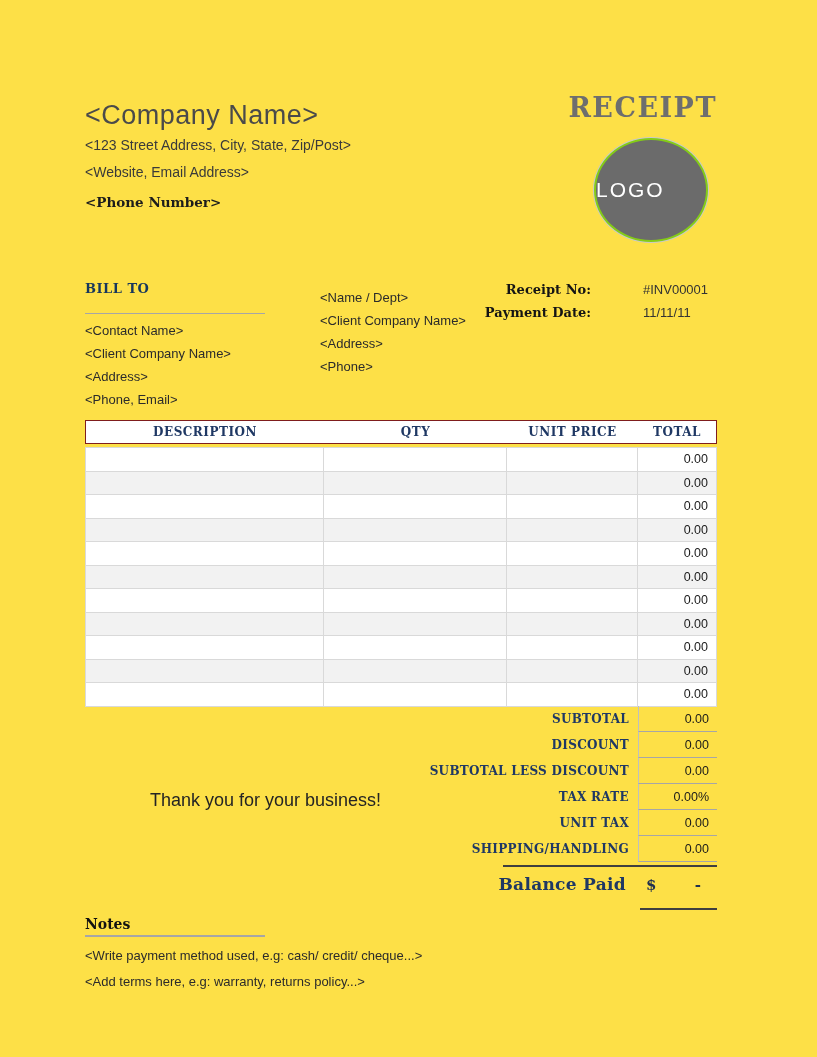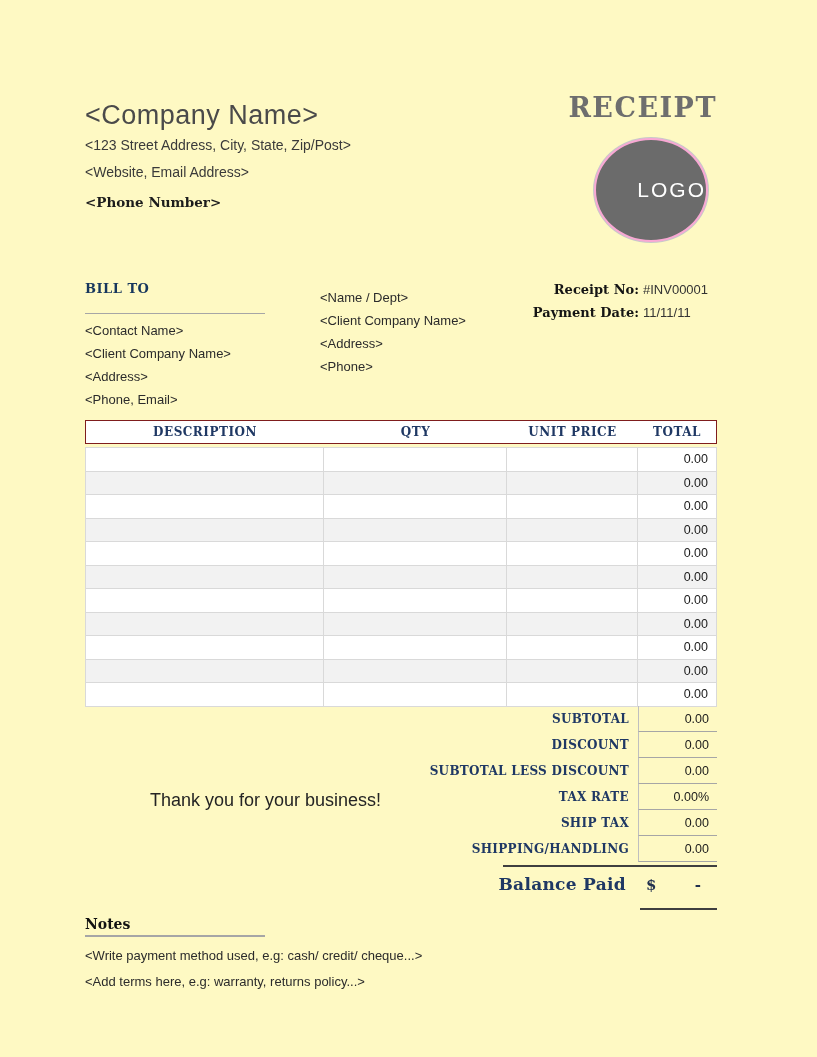--- a/index.html
+++ b/index.html
@@ -1,60 +1,60 @@
 <!DOCTYPE html>
 <html><head>
 <meta charset="utf-8">
 <style>
   * { box-sizing: border-box; margin: 0; padding: 0; }
   html, body { background: #ffffff; }
   .page {
     position: relative;
     width: 817px; height: 1057px;
-    background: #fef9c3;
+    background: #fde047;
     font-family: "Liberation Sans", sans-serif;
     overflow: hidden;
     margin: 0 auto;
   }
 
   
   .company { position: absolute; left: 85px; top: 100px; }
   .company-name { font-size: 27px; color: #4a4a4a; line-height: 30px; letter-spacing: .5px; }
   .company-address { margin-top: 7px; font-size: 14px; color: #3a3a3a; }
   .company-website { margin-top: 11px; font-size: 14px; color: #3a3a3a; }
   .company-phone { margin-top: 14px; font-family: "DejaVu Serif", serif; font-weight: bold; font-size: 13.5px; color: #1c1c1c; }
 
   .receipt-title {
     position: absolute; top: 92px; right: 100px;
     font-family: "DejaVu Serif", serif; font-weight: bold;
     font-size: 27px; color: #6e6e6e; letter-spacing: 1.5px;
   }
   .logo {
     position: absolute; left: 594px; top: 138px;
     width: 114px; height: 104px; border-radius: 50%;
-    background: #6b6b6b; border: 2px solid #f9a8d4;
+    background: #6b6b6b; border: 2px solid #84cc16;
     box-shadow: 0 0 0 1px #c9c9c9;
-    display: flex; align-items: center; justify-content: flex-end;
+    display: flex; align-items: center; justify-content: flex-start;
     color: #ffffff; font-size: 21px; letter-spacing: 2px;
   }
 
   
   .party { position: absolute; top: 281px; width: 180px; }
   .party.bill { left: 85px; }
   .party.ship { left: 320px; }
   .party-heading {
     font-family: "DejaVu Serif", serif; font-weight: bold;
     font-size: 13px; color: #17375d; letter-spacing: .5px;
     padding-bottom: 17px; border-bottom: 1px solid #a6a6a6;
     width: 180px;
   }
   .party-line { margin-top: 9px; height: 14px; font-size: 13px; color: #2b2b2b; white-space: nowrap; }
 
   .meta { position: absolute; left: 473px; top: 282px; width: 246px; }
-  .meta-row { display: flex; align-items: center; margin-bottom: 9px; height: 14px; }
+  .meta-row { display: flex; align-items: center; margin-bottom: 9px; height: 14px; gap: 48px; }
   .meta-label { flex: 1; text-align: right; font-family: "DejaVu Serif", serif; font-weight: bold; font-size: 13px; color: #141414; white-space: nowrap; }
   .meta-value { width: 80px; padding-left: 4px; font-size: 13px; color: #333333; text-align: left; }
 
   
   .items { position: absolute; left: 85px; top: 420px; width: 632px; }
   .thead {
     display: grid; grid-template-columns: 238px 183px 131px 78px;
     border: 1px solid #7f1d1d; height: 24px; align-items: center; background: #ffffff;
   }
   .th { text-align: center; font-family: "DejaVu Serif", serif; font-weight: bold; font-size: 12px; color: #1f3864; letter-spacing: .5px; }
@@ -237,21 +237,21 @@
       </div>
       <div class="srow">
         <div class="slabel">SUBTOTAL LESS DISCOUNT</div>
         <div class="svalue">0.00</div>
       </div>
       <div class="srow">
         <div class="slabel">TAX RATE</div>
         <div class="svalue">0.00%</div>
       </div>
       <div class="srow">
-        <div class="slabel">SHIP TAX</div>
+        <div class="slabel">UNIT TAX</div>
         <div class="svalue">0.00</div>
       </div>
       <div class="srow">
         <div class="slabel">SHIPPING/HANDLING</div>
         <div class="svalue">0.00</div>
       </div>
     </div>
 
   <div class="balance">
     <div class="balance-topline"></div>

